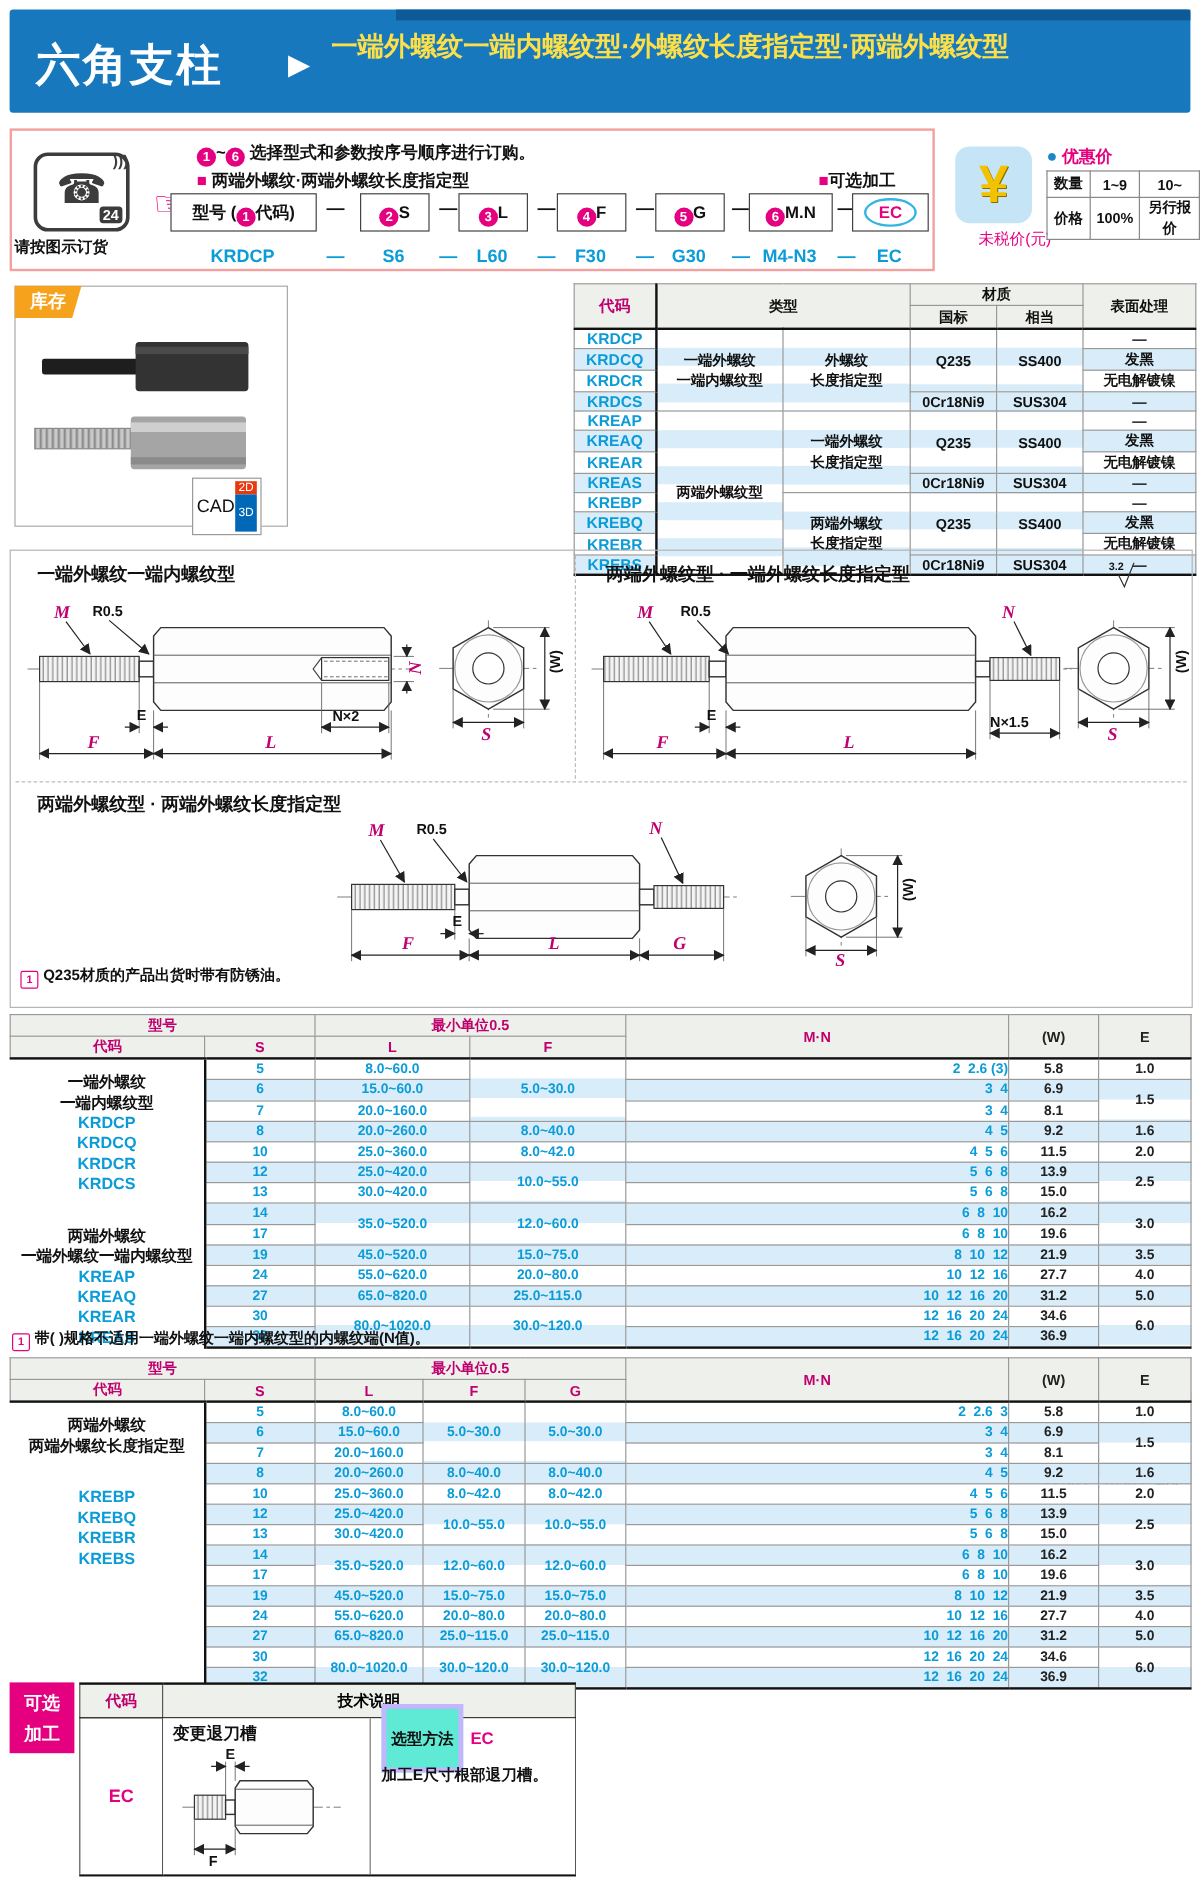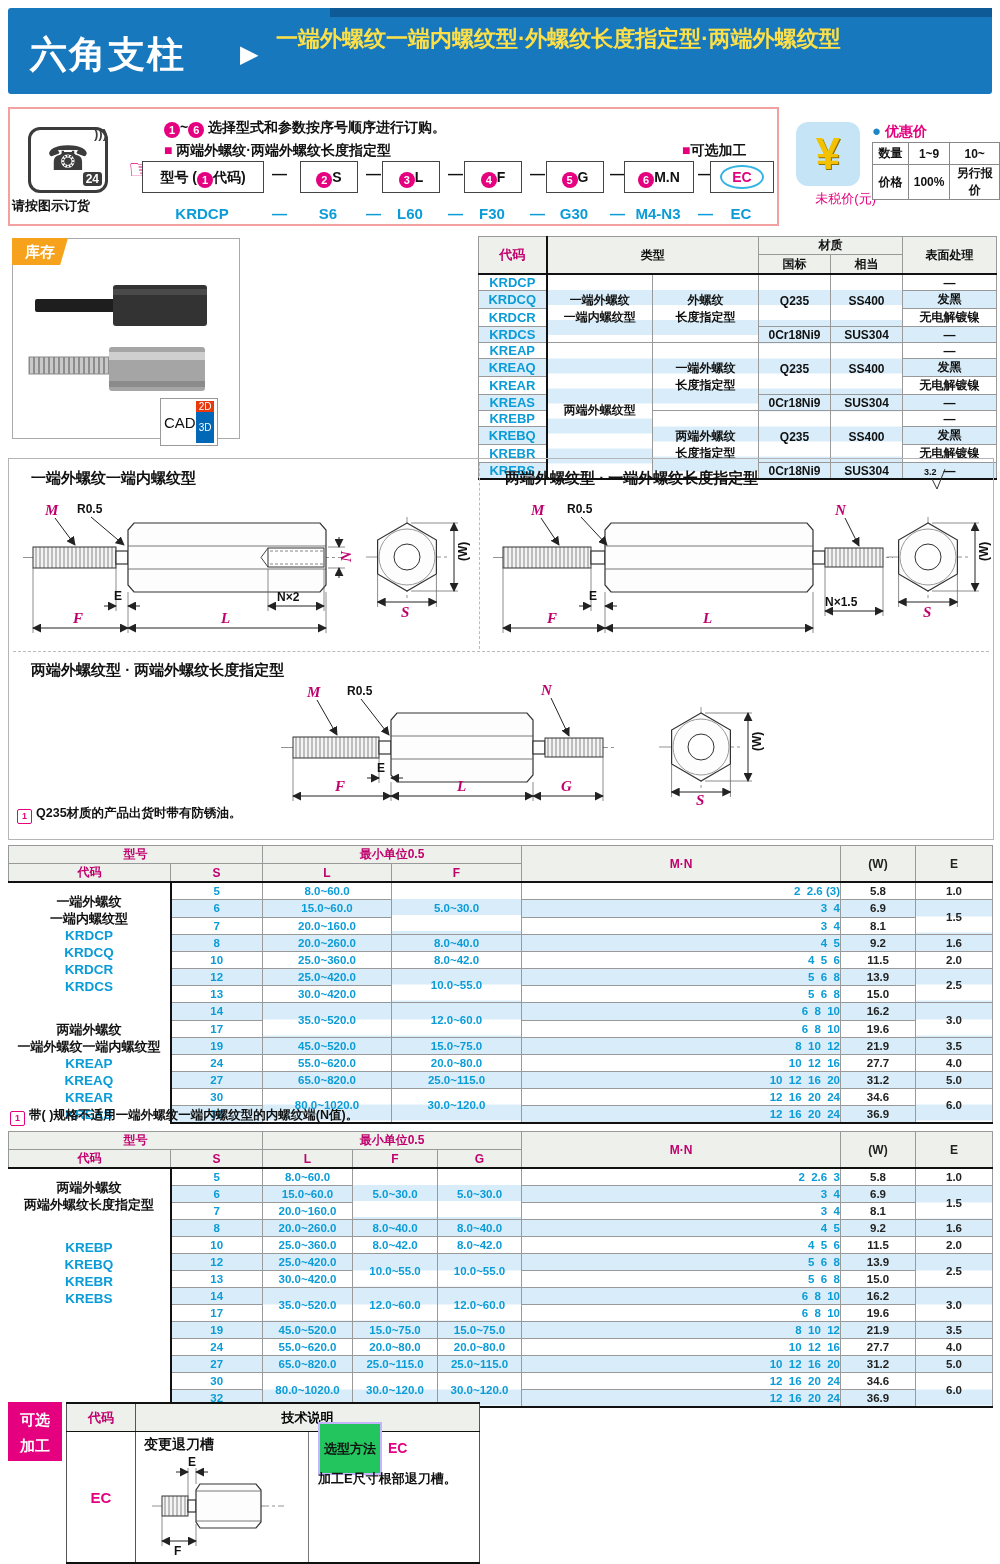--- a/index.html
+++ b/index.html
@@ -95,21 +95,21 @@
   .ecbadge{left:8px;top:1402px;width:54px;height:54px;background:#e4007f;color:#fff;font-size:15px;font-weight:bold;text-align:center;line-height:1.7;padding-top:5px}
   .ect{left:66px;top:1402px;width:414px}
   .ect td{border:1px solid #555}
   .ect .ech{background:#eef0eb;font-size:13px;font-weight:bold;text-align:center;height:25px;border-top:2px solid #111;border-bottom:1px solid #111}
   .ect .ech.mag{color:#c0006e}
   .ect .ecc{color:#e4007f;font-size:15px;font-weight:bold;text-align:center;width:66px;border-bottom:2px solid #111}
   .ect .ecbody{position:relative;height:128px;border-bottom:2px solid #111;background:#fff}
   .ectitle{position:absolute;left:8px;top:4px;font-size:14px;font-weight:bold;color:#111}
   .ecdiv{position:absolute;left:172px;top:0;bottom:0;border-left:1px solid #777}
   .mrow{position:absolute;left:182px;top:8px;font-size:13px;font-weight:bold;color:#111}
-  .mbox{border:2px solid #c4b5fd;padding:17px 4px;background:#22c55e}
+  .mbox{border:4px solid #c4b5fd;padding:17px 4px;background:#5eead4}
   .mval{color:#e4007f;margin-left:6px;font-size:14px}
   .edesc{position:absolute;left:182px;top:38px;font-size:13px;font-weight:bold;color:#111}
 </style>
 </head>
 <body>
 
 <div id="page">
 
   <svg width="0" height="0" style="position:absolute">
     <defs>

